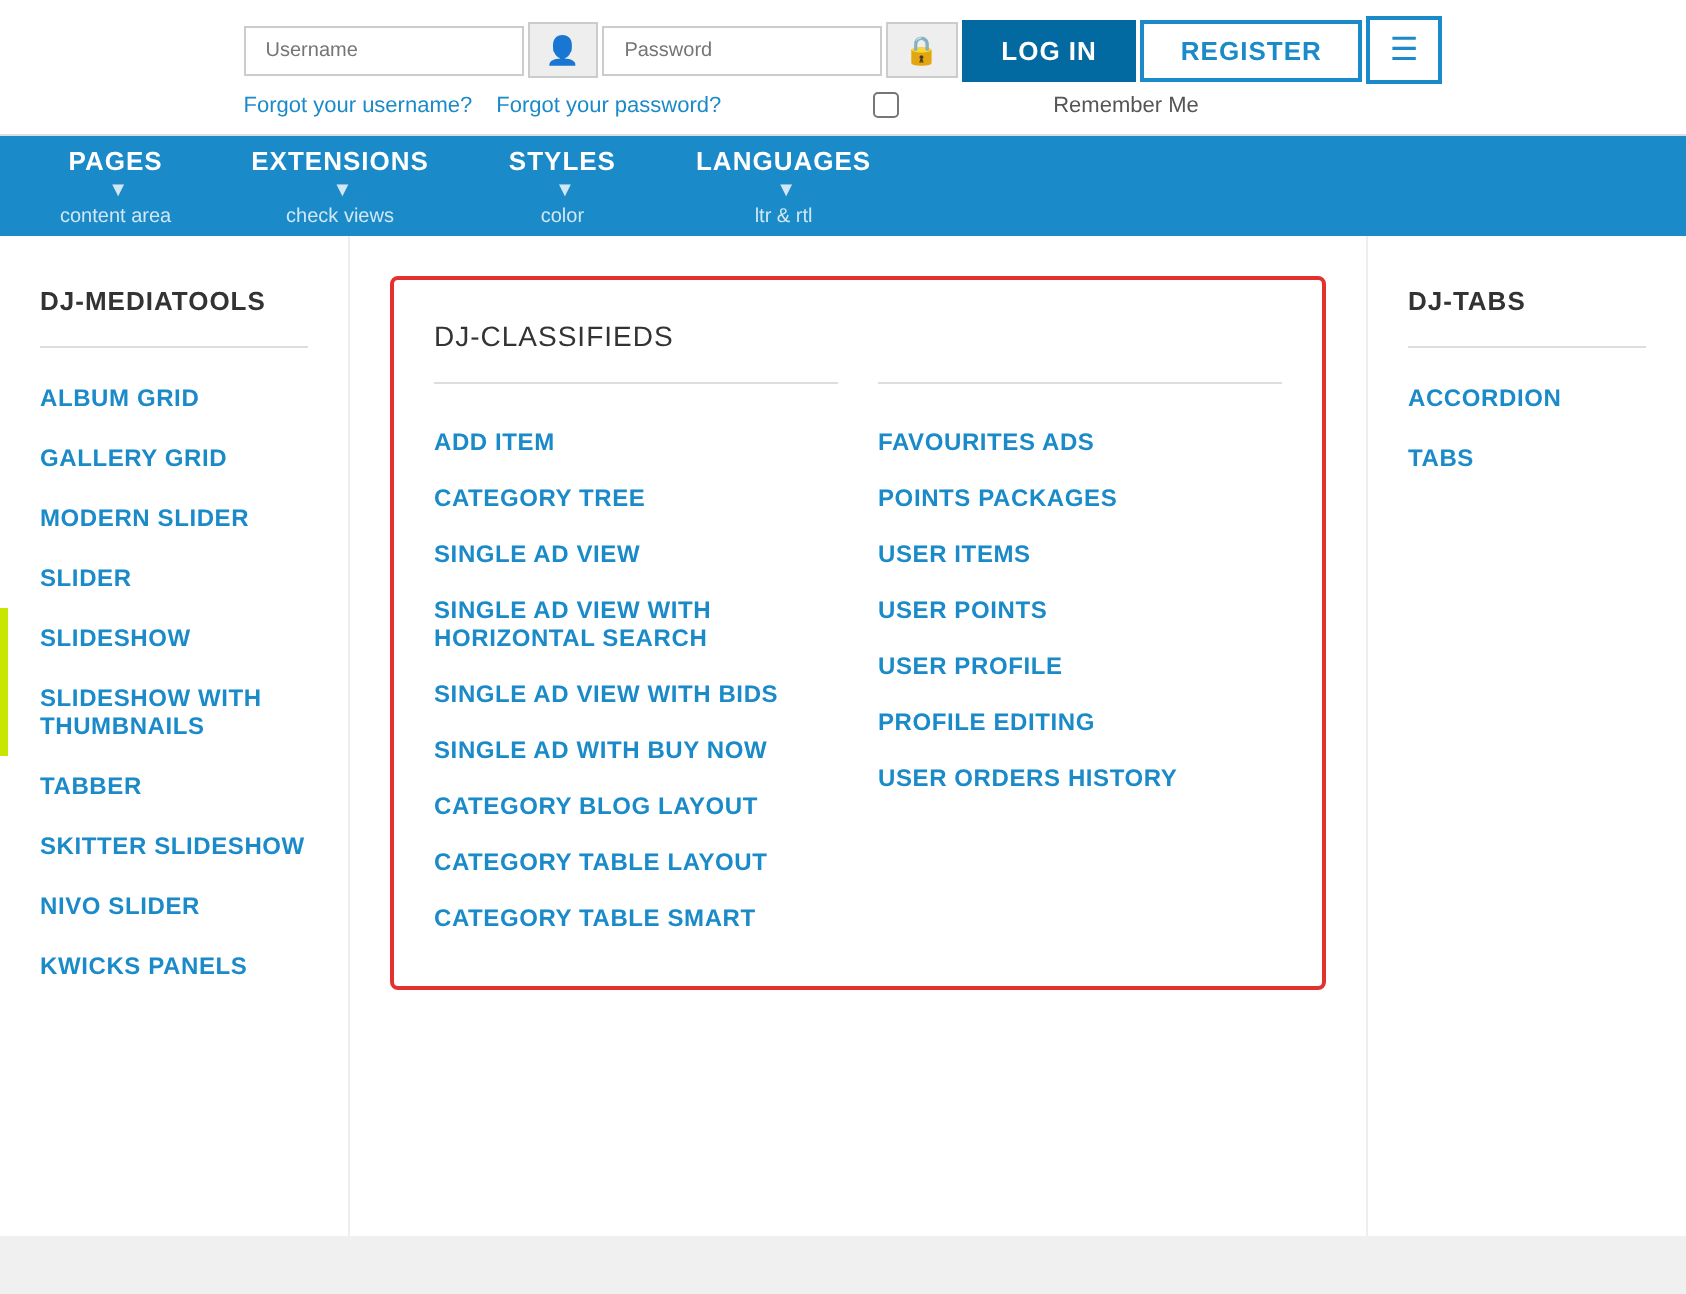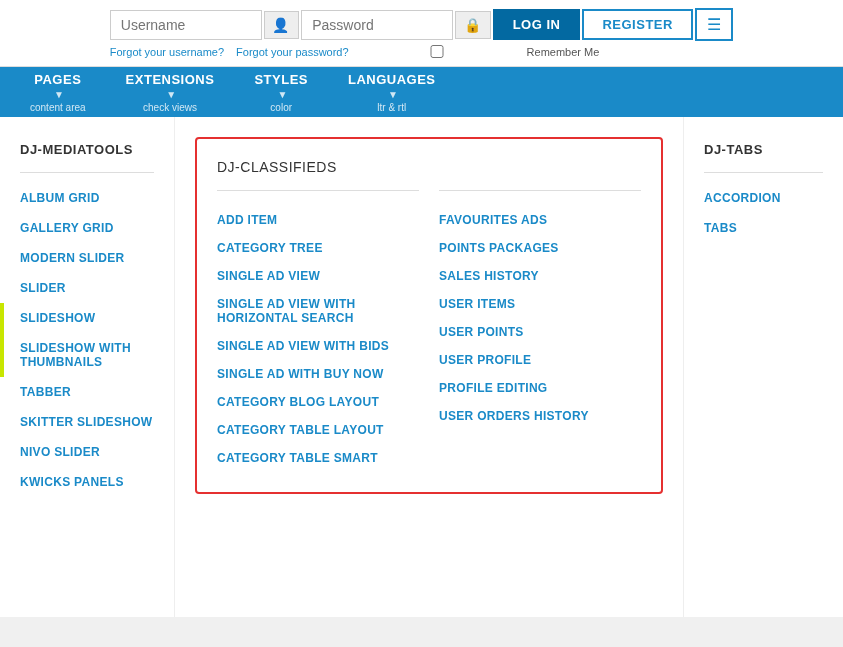--- a/index.html
+++ b/index.html
@@ -11,22 +11,22 @@
       padding: 8px 20px;
       display: flex;
       align-items: center;
       justify-content: center;
       gap: 8px;
       border-bottom: 1px solid #ddd;
     }
     .top-bar input {
       border: 1px solid #ccc;
       padding: 6px 10px;
-      font-size: 14px;
-      width: 152px;
+      font-size: 10px;
+      width: 140px;
       color: #999;
     }
     .top-bar .icon-btn {
       background: #eee;
       border: 1px solid #ccc;
       padding: 5px 8px;
       cursor: pointer;
       font-size: 14px;
       color: #666;
     }
@@ -310,21 +310,20 @@
         <a class="dropdown-link">CATEGORY BLOG LAYOUT</a>
         <a class="dropdown-link">CATEGORY TABLE LAYOUT</a>
         <a class="dropdown-link">CATEGORY TABLE SMART</a>
       </div>
 
       <div class="dropdown-col">
         <div class="dropdown-section-title" style="color:transparent;">&nbsp;</div>
         <hr class="dropdown-divider">
         <a class="dropdown-link">FAVOURITES ADS</a>
         <a class="dropdown-link">POINTS PACKAGES</a>
-        <a class="dropdown-link">SALES HISTORY</a>
         <a class="dropdown-link highlight">USER ITEMS</a>
         <a class="dropdown-link">USER POINTS</a>
         <a class="dropdown-link">USER PROFILE</a>
         <a class="dropdown-link">PROFILE EDITING</a>
         <a class="dropdown-link">USER ORDERS HISTORY</a>
       </div>
     </div>
   </div>
 
   <div class="right-sidebar">

